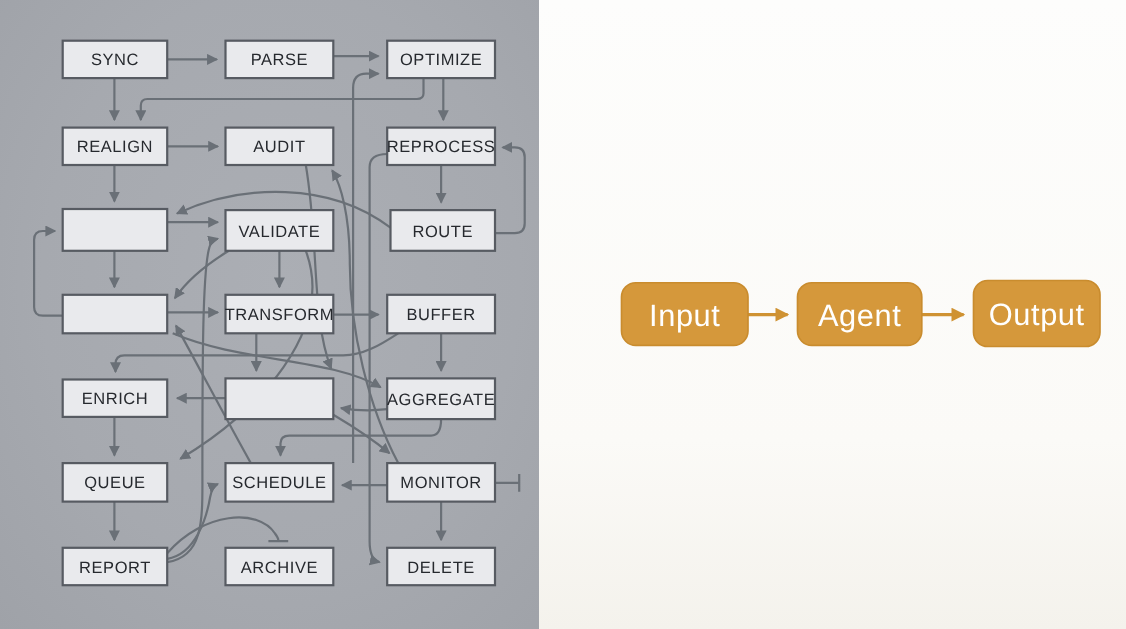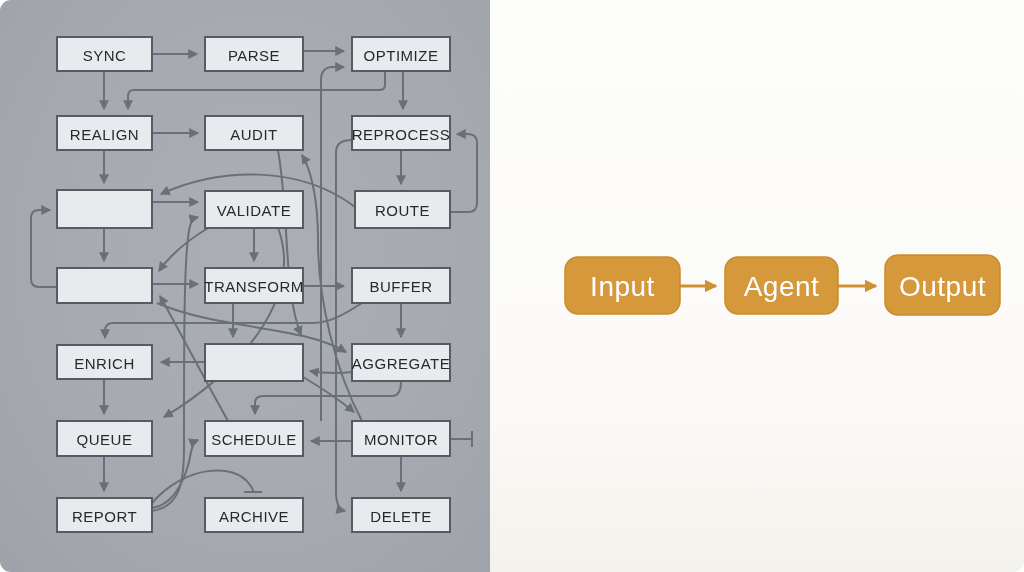--- a/index.html
+++ b/index.html
@@ -1,17 +1,17 @@
 <!DOCTYPE html>
 <html><head>
 <meta charset="utf-8">
 <style>
   html,body{margin:0;padding:0;}
   body{font-family:"Liberation Sans","DejaVu Sans",sans-serif;}
-  #stage{position:relative;width:1024px;height:572px;overflow:hidden;background:#f2f1ee;border-radius:11px;}
+  #stage{position:relative;width:1024px;height:572px;overflow:hidden;background:#f2f1ee;}
   #left-panel{position:absolute;left:0;top:0;width:510px;height:572px;
     background:radial-gradient(ellipse at 50% 45%, #abaeb4 0%, #a6a9af 60%, #9fa2a8 100%);}
   #right-panel{position:absolute;left:490px;top:0;width:514px;height:572px;
     background:linear-gradient(180deg,#fdfdfc 0%,#fbfaf7 70%,#f4f2ec 100%);padding-left:33px;}
   svg{display:block}
   .flow-node-rect{fill:#e9eaed;stroke:#575b62;stroke-width:2;}
   .flow-node-label{fill:#26292e;font-size:15px;letter-spacing:0.5px;}
   .flow-edge{fill:none;stroke:#6a7077;stroke-width:2;stroke-linejoin:round;}
   .simple-node-rect{fill:#d5983b;stroke:#c98c2e;stroke-width:1.5;}
   .simple-node-label{fill:#ffffff;font-size:28px;letter-spacing:0.5px;}

